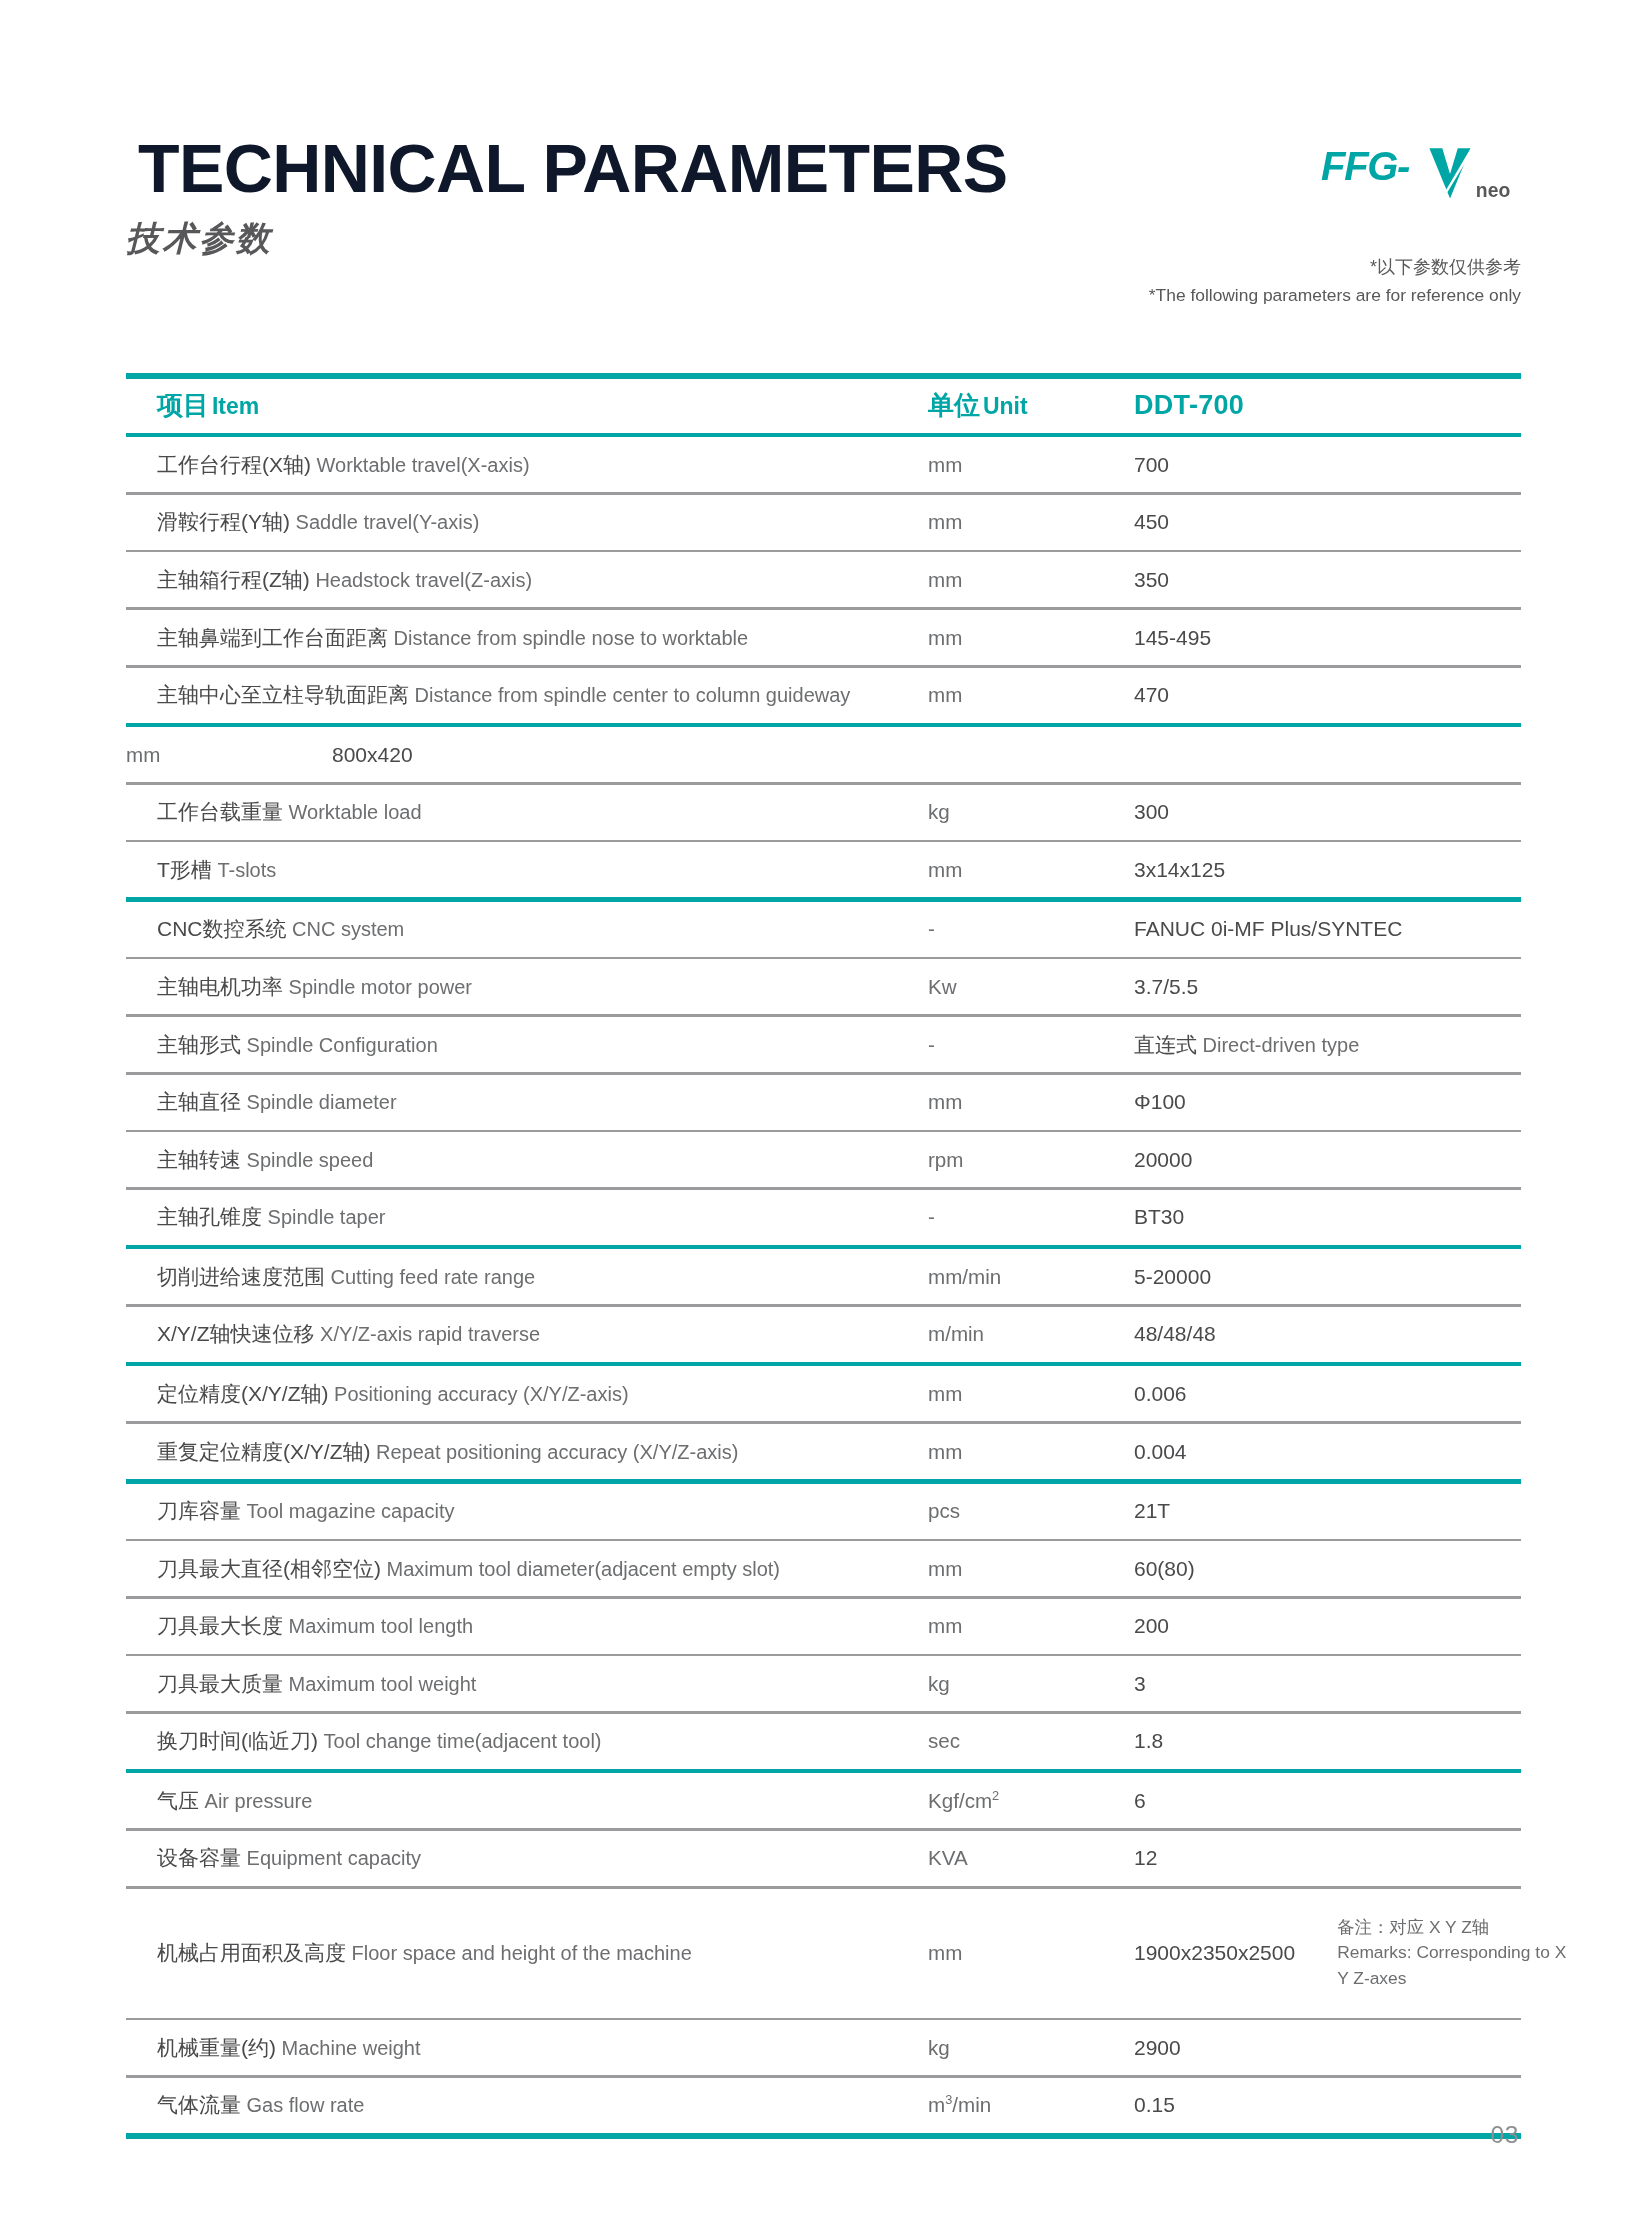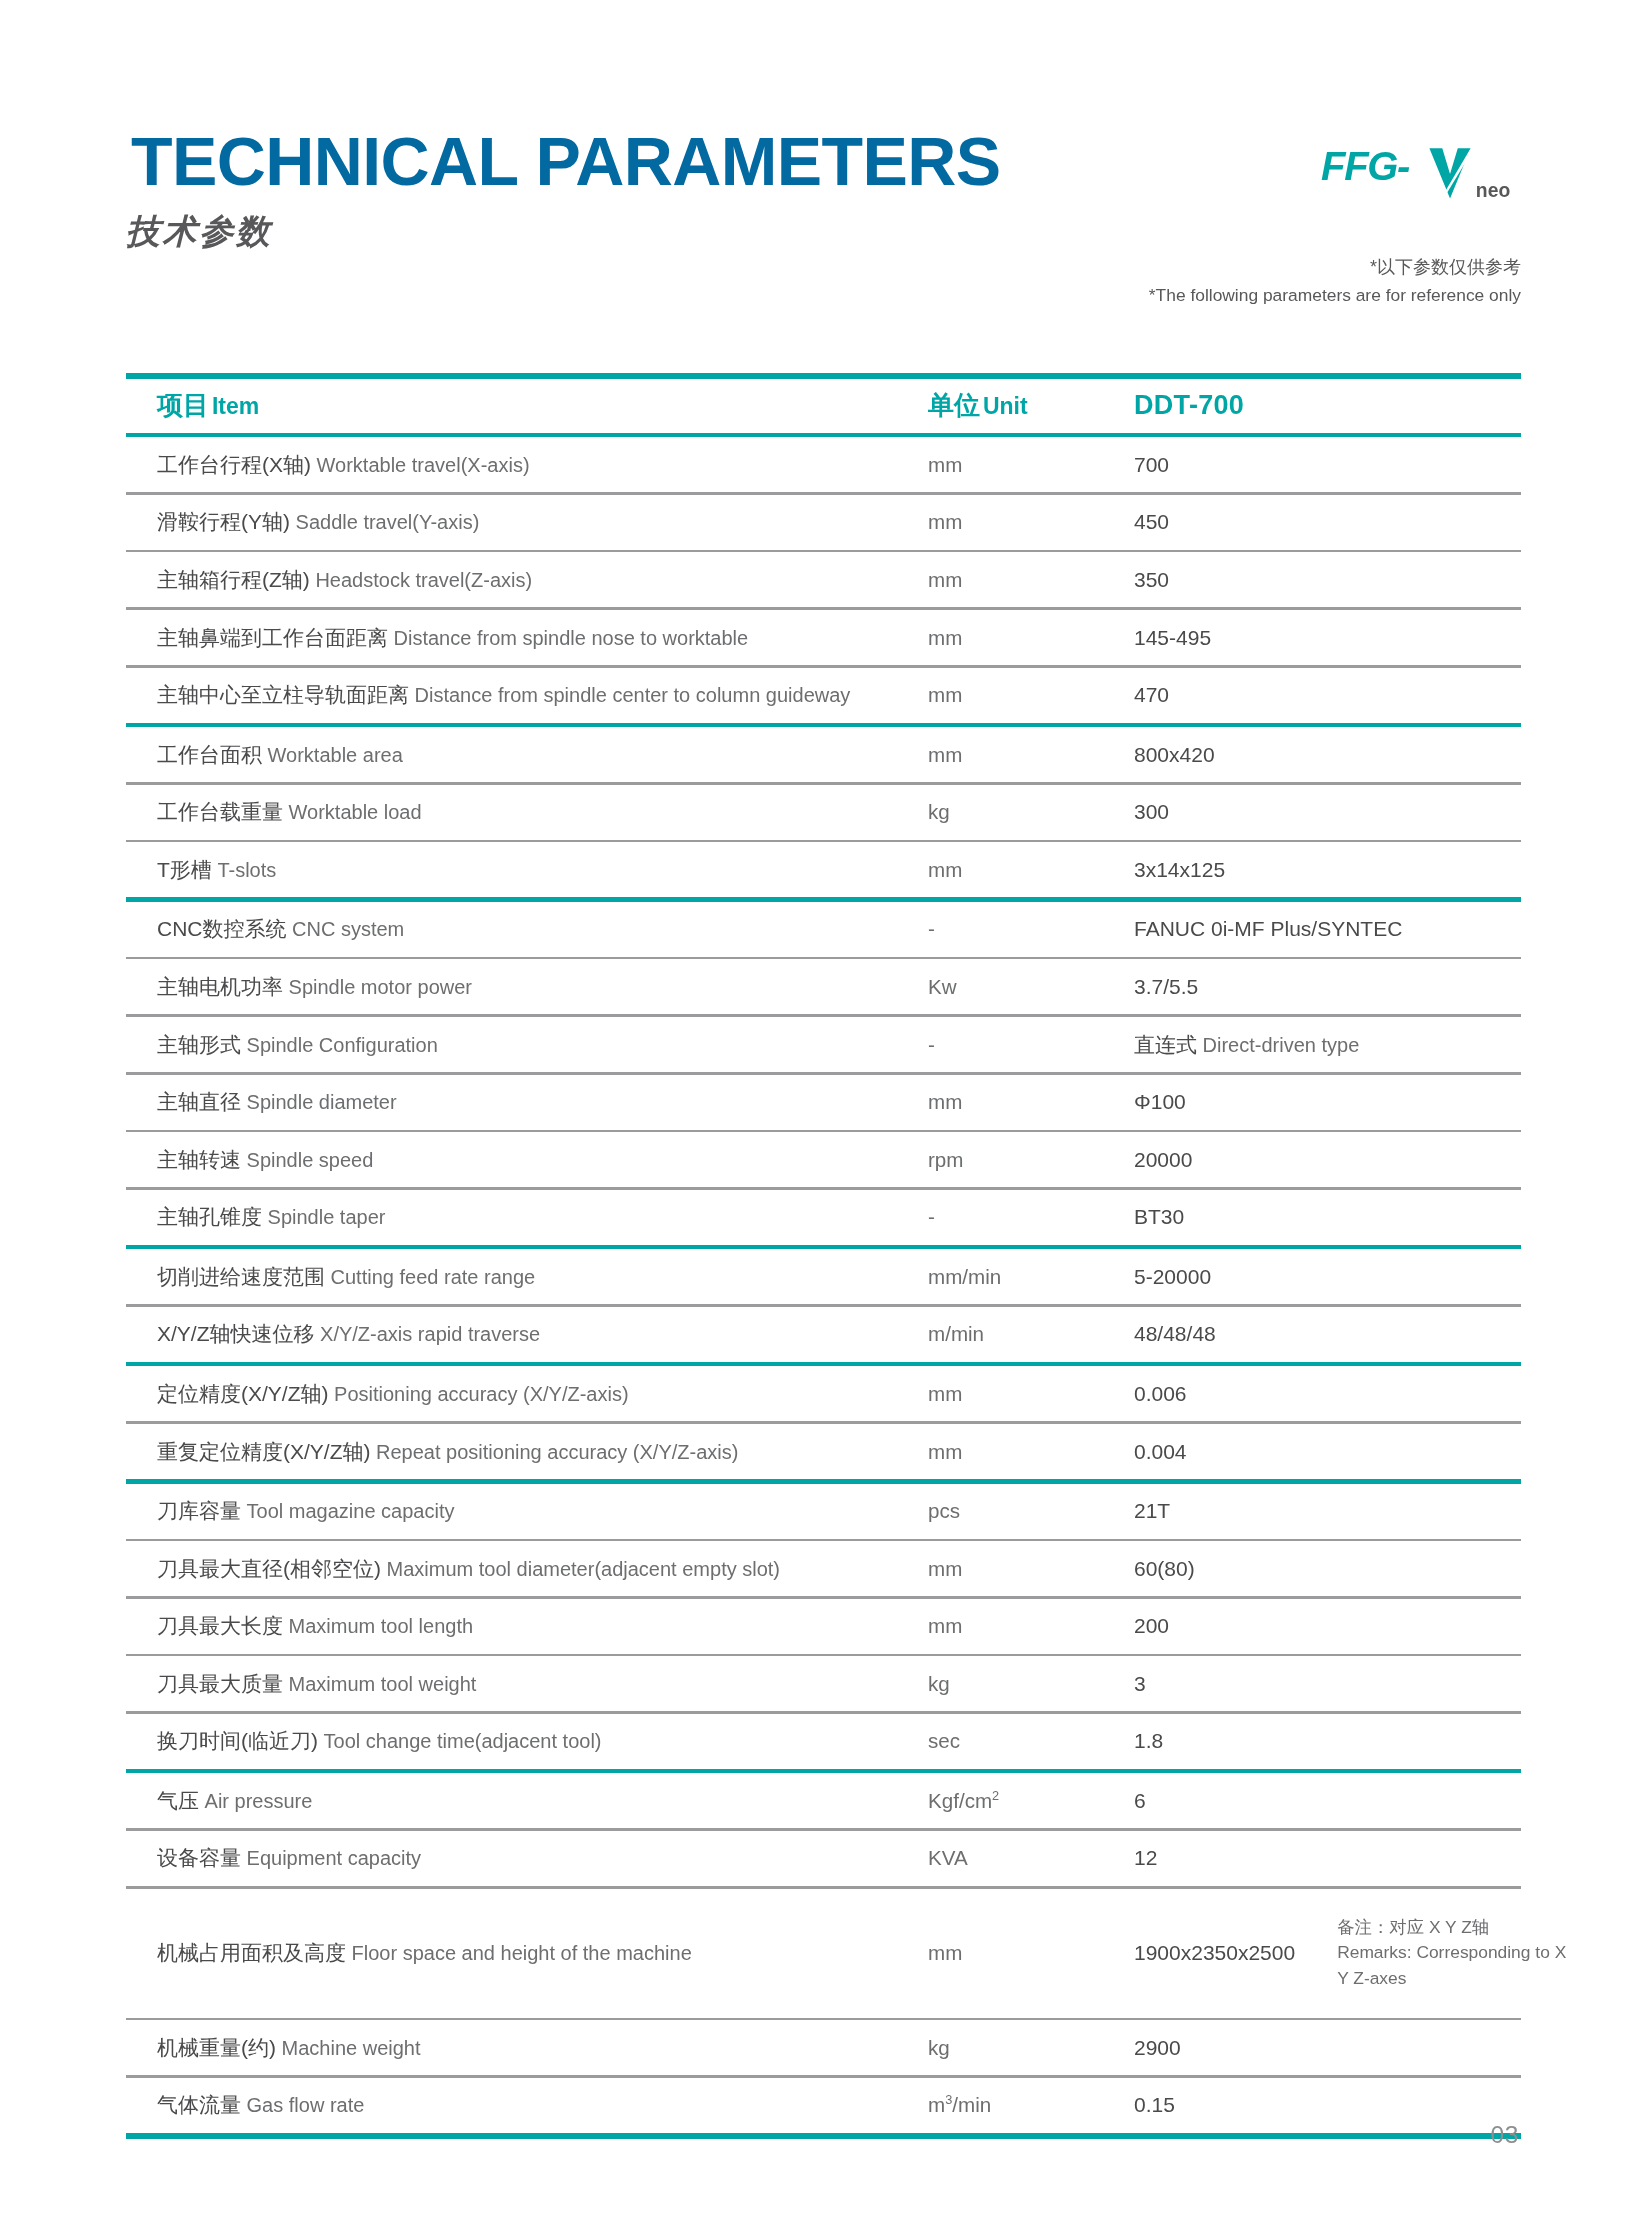--- a/index.html
+++ b/index.html
@@ -27,23 +27,23 @@
     position: absolute;
     left: 126px;
     top: 122px;
     width: 1395px;
     height: 213px;
   }
   .title-en {
     font-size: 68px;
     font-weight: bold;
     letter-spacing: -0.6px;
-    color: #0369a1;
+    color: #0f172a;
     line-height: 1.0;
-    margin: 5px;
+    margin: 12px;
     white-space: nowrap;
   }
   .title-zh {
     font-size: 34px;
     font-weight: bold;
     color: #58585a;
     line-height: 1.0;
     margin-top: 19.3px;
     letter-spacing: 2.6px;
     white-space: nowrap;
@@ -259,21 +259,20 @@
           <div class="c-value"><span class="val">145-495</span></div>
         </div>
         <div class="rule-gray"></div>
         <div class="row">
           <div class="c-item"><span class="zh">主轴中心至立柱导轨面距离</span><span class="en"> Distance from spindle center to column guideway</span></div>
           <div class="c-unit"><span class="unit">mm</span></div>
           <div class="c-value"><span class="val">470</span></div>
         </div>
         <div class="rule-teal thin"></div>
         <div class="row">
-          <div class="c-item"><span class="zh">工作台面积</span><span class="en"> Worktable area</span></div>
           <div class="c-unit"><span class="unit">mm</span></div>
           <div class="c-value"><span class="val">800x420</span></div>
         </div>
         <div class="rule-gray"></div>
         <div class="row">
           <div class="c-item"><span class="zh">工作台载重量</span><span class="en"> Worktable load</span></div>
           <div class="c-unit"><span class="unit">kg</span></div>
           <div class="c-value"><span class="val">300</span></div>
         </div>
         <div class="rule-gray"></div>

